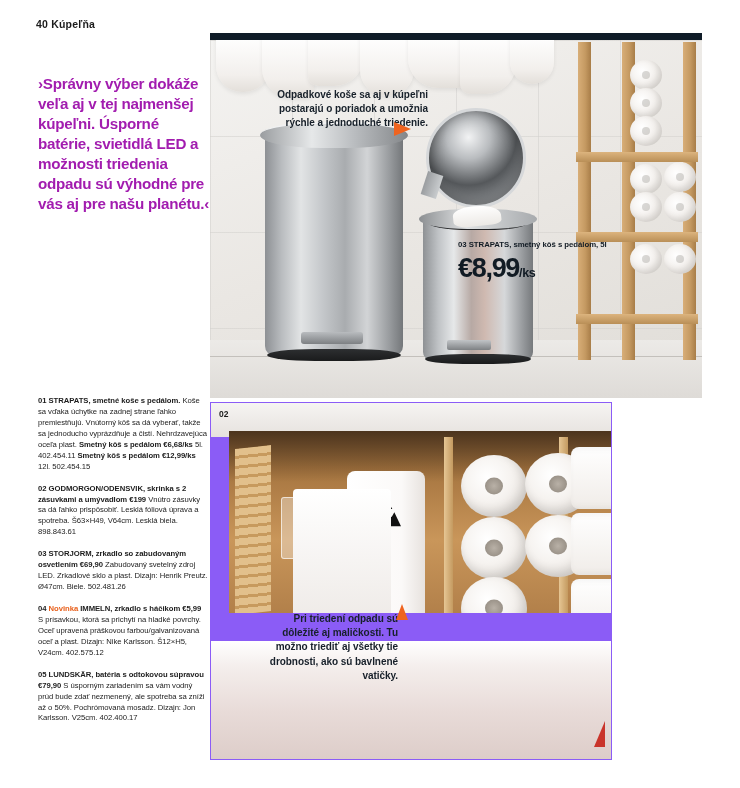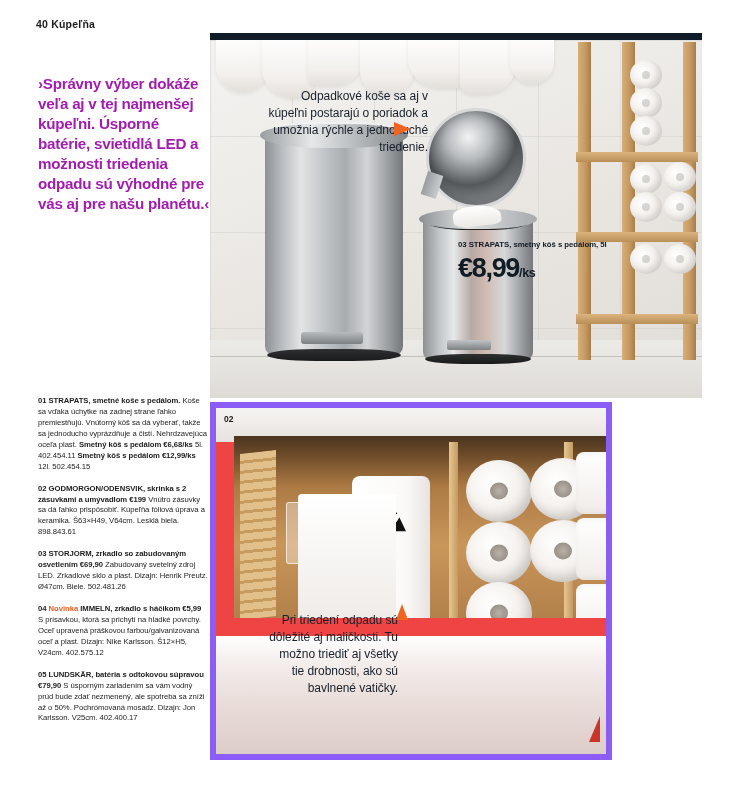--- a/index.html
+++ b/index.html
@@ -88,22 +88,22 @@
     width: 492px;
     height: 358px;
     background: linear-gradient(175deg,#f2f0ee 0%, #eceae7 40%, #e6e3df 100%);
   }
 
   .photo-bottom {
     left: 210px;
     top: 402px;
     width: 402px;
     height: 358px;
-    background: #ef4444;
-    border: 6px solid #8b5cf6;
+    background: #8b5cf6;
+    border: 1px solid #8b5cf6;
   }
 
   
   .tile-wall {
     position: absolute; left:0; top:0; width:100%; height: 300px;
     background:
       linear-gradient(90deg, rgba(210,208,205,.55) 0 1px, transparent 1px 100%) 0 0/82px 100%,
       linear-gradient(180deg, rgba(210,208,205,.55) 0 1px, transparent 1px 100%) 0 0/100% 96px,
       linear-gradient(160deg,#f4f3f1 0%, #eae7e3 55%, #e2dfda 100%);
   }
@@ -284,22 +284,22 @@
   .red-corner {
     position:absolute; right:6px; bottom:12px;
     width:0; height:0;
     border-left: 11px solid transparent;
     border-bottom: 26px solid #c9342b;
   }
 
   
   .callout {
     position: absolute;
-    font-size: 12px;
-    font-weight: normal;
+    font-size: 10px;
+    font-weight: bold;
     line-height: 1.42;
     color: #17202a;
     text-align: right;
     letter-spacing: -0.05px;
   }
   .callout-top { left: 268px; top: 88px; width: 160px; }
   .callout-bottom { left: 268px; top: 612px; width: 130px; }
 
   .arrow-right {
     position:absolute; left: 394px; top: 122px;
@@ -461,21 +461,21 @@
 
   <div class="left-col">
     <div class="quote">›Správny výber dokáže veľa aj v tej najmenšej kúpeľni. Úsporné batérie, svietidlá LED a možnosti triedenia odpadu sú výhodné pre vás aj pre našu planétu.‹</div>
 
     <div class="product-list">
       <div class="prod">
         <b>01 STRAPATS, smetné koše s pedálom.</b><span> Koše sa vďaka úchytke na zadnej strane ľahko premiestňujú. Vnútorný kôš sa dá vyberať, takže sa jednoducho vyprázdňuje a čistí. Nehrdzavejúca oceľa plast. </span><b>Smetný kôš s pedálom €6,68/ks</b><span> 5l. 402.454.11 </span><b>Smetný kôš s pedálom €12,99/ks</b><span> 12l. 502.454.15</span>
       </div>
 
       <div class="prod">
-        <b>02 GODMORGON/ODENSVIK, skrinka s 2 zásuvkami a umývadlom €199</b><span> Vnútro zásuvky sa dá ľahko prispôsobiť. Kúpeľňa fóliová úprava a keramika. Š63×H49, V64cm. Lesklá biela. 898.843.61</span>
+        <b>02 GODMORGON/ODENSVIK, skrinka s 2 zásuvkami a umývadlom €199</b><span> Vnútro zásuvky sa dá ľahko prispôsobiť. Lesklá fóliová úprava a spotreba. Š63×H49, V64cm. Lesklá biela. 898.843.61</span>
       </div>
 
       <div class="prod">
         <b>03 STORJORM, zrkadlo so zabudovaným osvetlením €69,90</b><span> Zabudovaný svetelný zdroj LED. Zrkadlové sklo a plast. Dizajn: Henrik Preutz. Ø47cm. Biele. 502.481.26</span>
       </div>
 
       <div class="prod">
         <b>04 </b><span class="novinka">Novinka</span><b> IMMELN, zrkadlo s háčikom €5,99</b><span> S prísavkou, ktorá sa prichytí na hladké povrchy. Oceľ upravená práškovou farbou/galvanizovaná oceľ a plast. Dizajn: Nike Karlsson. Š12×H5, V24cm. 402.575.12</span>
       </div>
 

